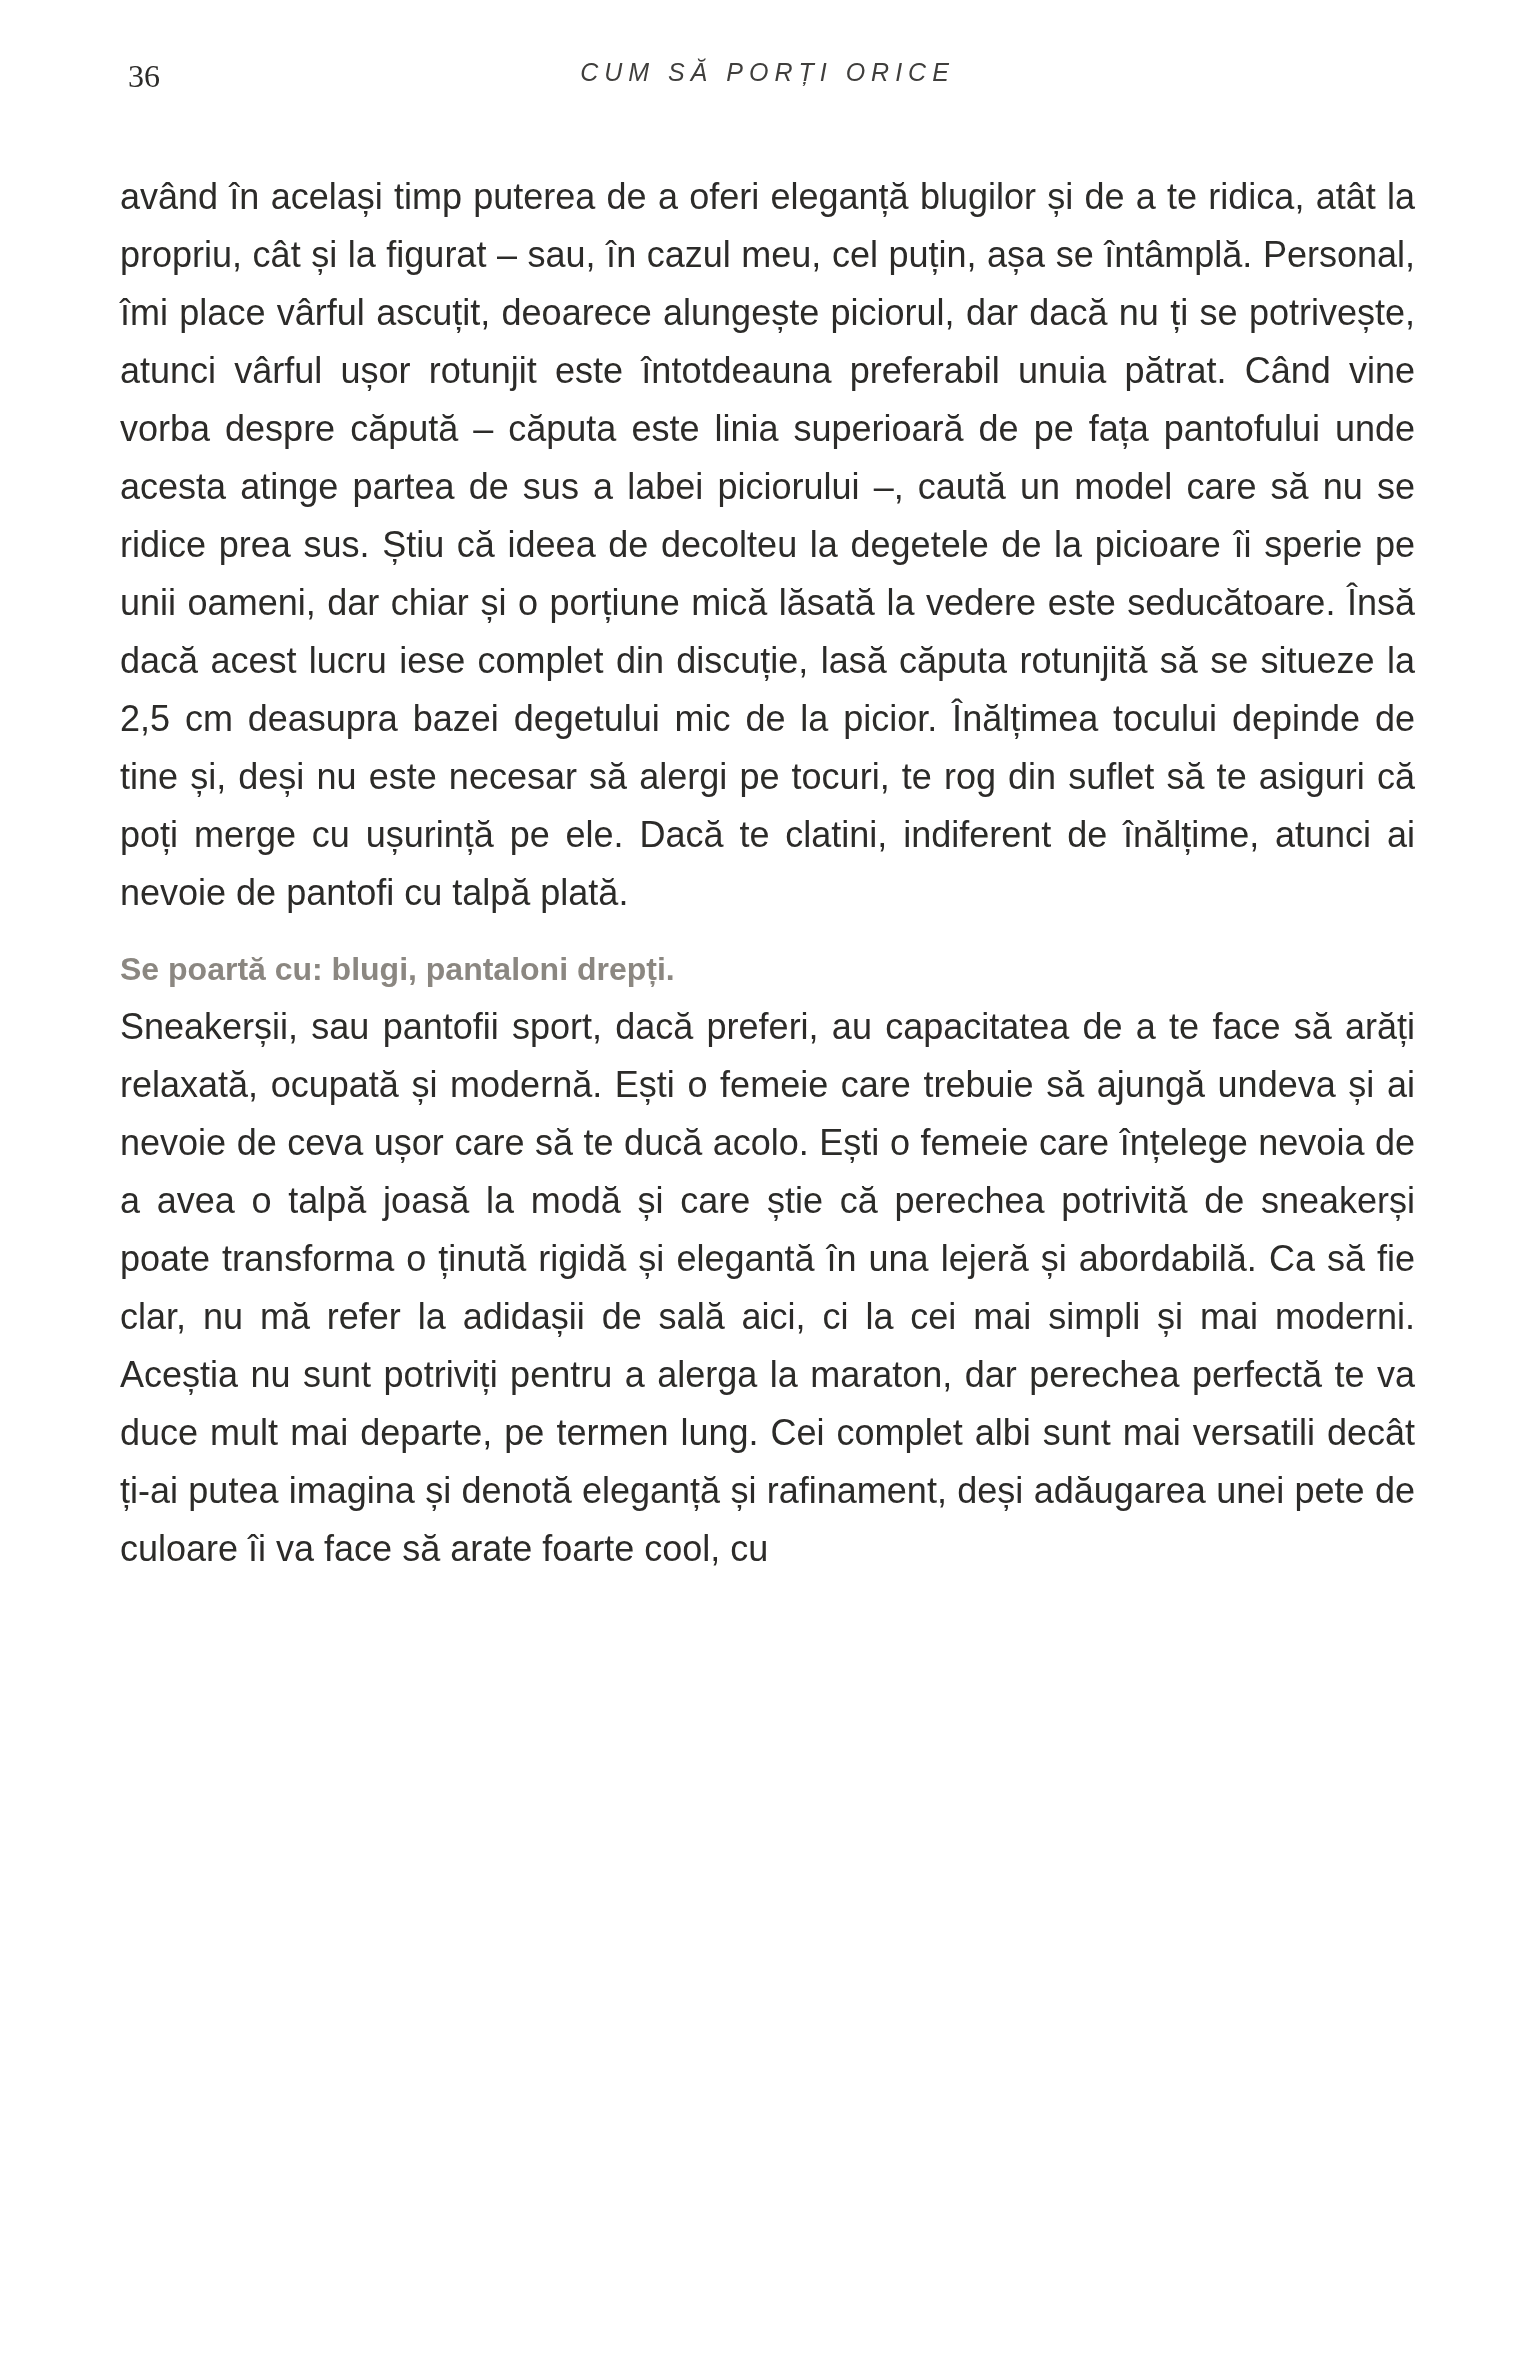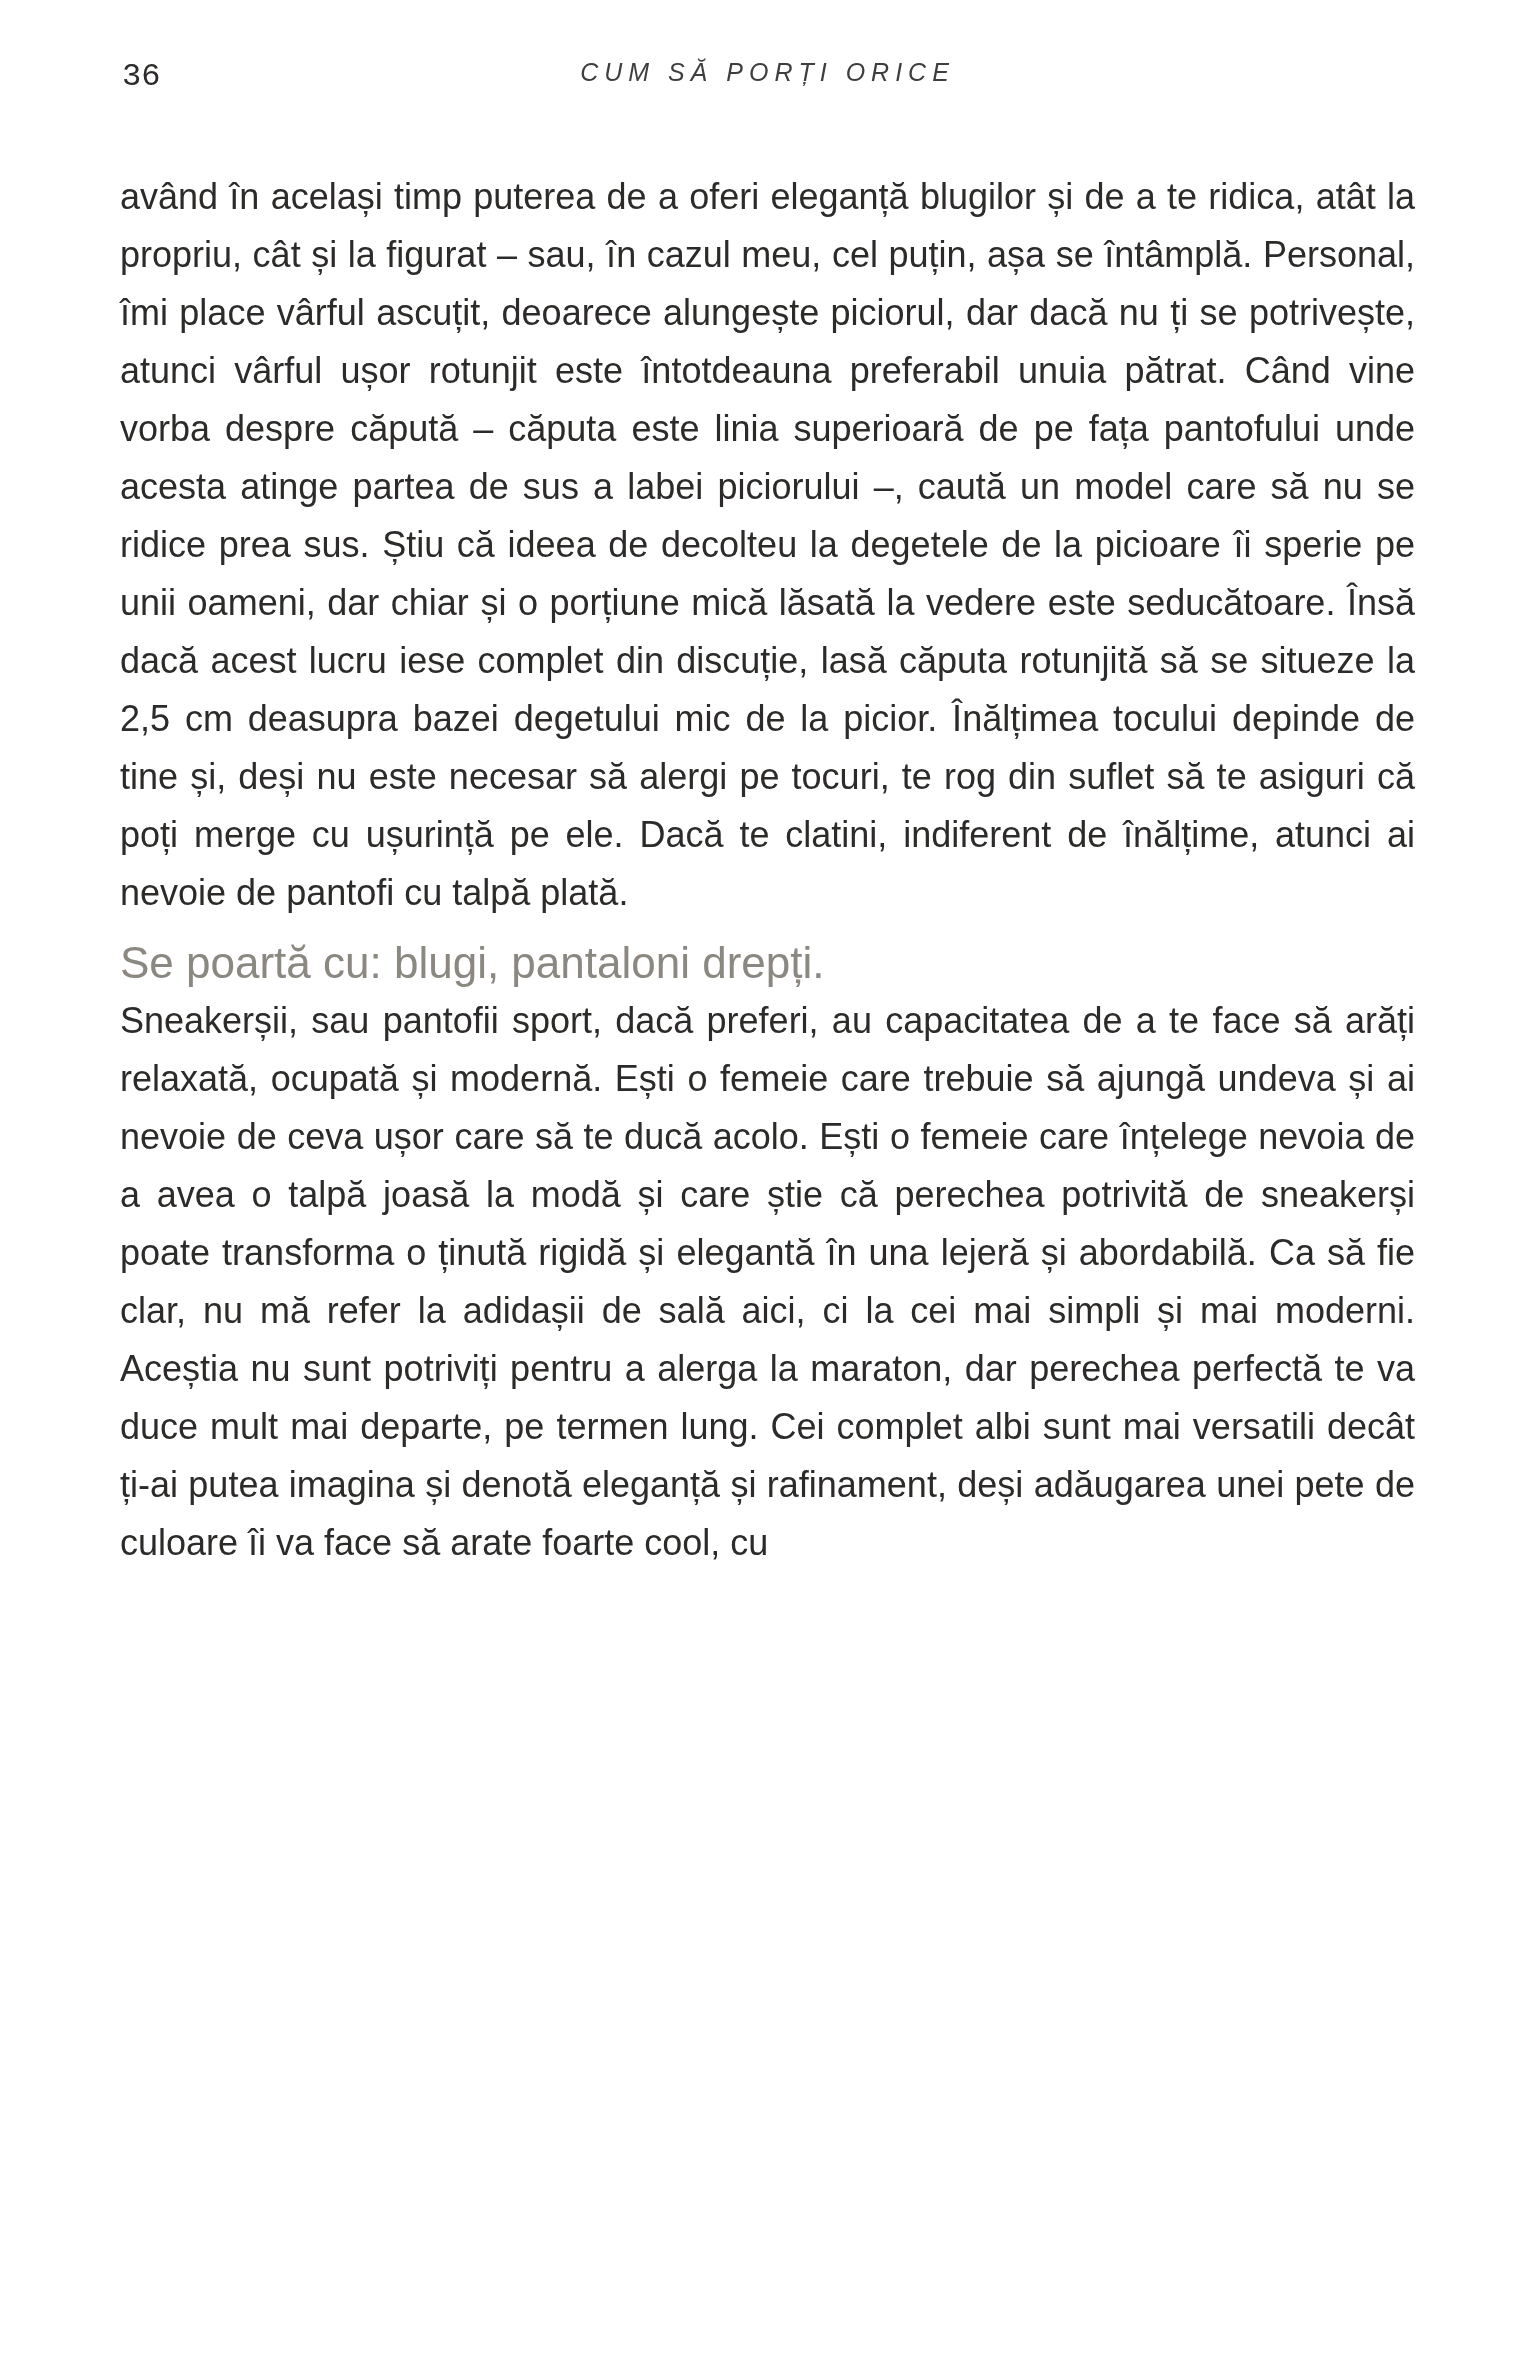--- a/index.html
+++ b/index.html
@@ -23,23 +23,23 @@
     font-family:"Liberation Sans","DejaVu Sans",sans-serif;
     color:var(--text);
   }
   .page-header{
     position:relative;
     height:44px;
     text-align:center;
   }
   .folio{
     position:absolute;
-    left:2px;
+    left:8px;
     top:0;
-    font-family:Liberation Mono, monospace;
+    font-family:Liberation Serif, serif;
     font-size:32px;
     color:var(--text);
   }
   .running-title{
     display:inline-block;
     font-size:25px;
     letter-spacing:6px;
     color:var(--header);
     font-style:italic;
   }
@@ -48,24 +48,24 @@
     font-size:36px;
     line-height:58px;
     text-align:justify;
     text-justify:inter-word;
     color:var(--text);
   }
   .first-para{
     margin-top:66px;
   }
   .wear-note{
-    margin:12px 0 0 0;
-    font-size:44px;
+    margin:18px 0 0 0;
+    font-size:32px;
     line-height:58px;
-    font-weight:normal;
+    font-weight:bold;
     color:var(--wear_note);
   }
   .section-heading{
     margin:92px 0 54px 0;
     font-size:40px;
     line-height:48px;
     font-weight:bold;
     color:var(--heading);
   }
 </style>

